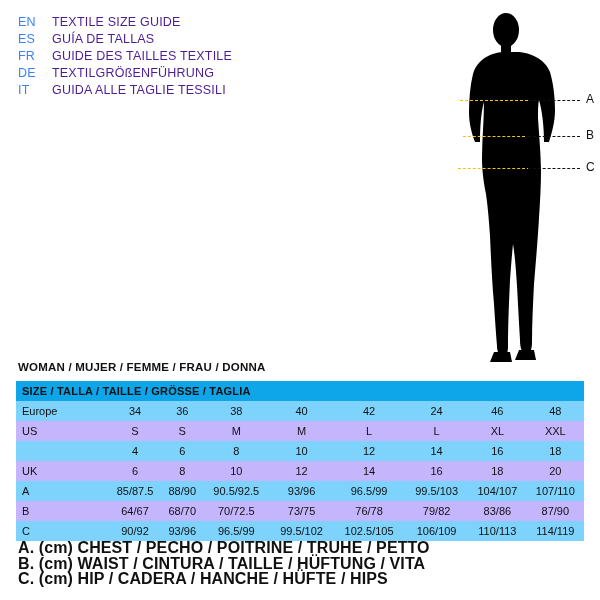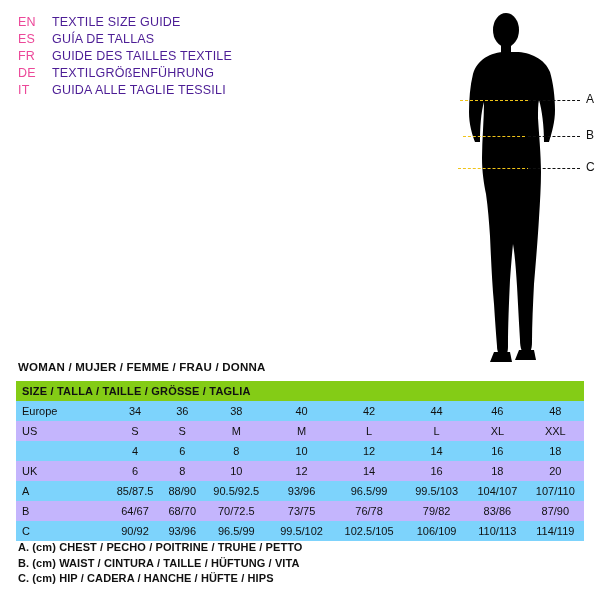--- a/index.html
+++ b/index.html
@@ -31,21 +31,21 @@
     display: flex;
     align-items: baseline;
     height: 17px;
     line-height: 17px;
     font-size: 12.5px;
     letter-spacing: .2px;
   }
   .lang-code {
     width: 34px;
     flex: 0 0 34px;
-    color: #ec4899;
+    color: #3b82f6;
   }
   .lang-text {
     color: #4c1d95;
     white-space: nowrap;
   }
 
   
   .figure-wrap {
     position: absolute;
     left: 420px;
@@ -102,42 +102,42 @@
     color: #111;
     text-align: center;
     white-space: nowrap;
   }
   table.size-table td.rowlabel {
     text-align: left;
     padding-left: 6px;
     width: 86px;
   }
   tr.hdr td {
-    background: #84cc16;
+    background: #0ea5e9;
     font-weight: bold;
     text-align: left;
     padding-left: 6px;
     letter-spacing: .2px;
   }
   tr.shade td {
     background: #c4b5fd;
   }
   tr.plain td {
     background: #7dd3fc;
   }
 
   
   .notes {
     position: absolute;
     left: 18px;
     top: 540px;
     width: 560px;
   }
   .note-row {
-    font-size: 11px;
+    font-size: 16px;
     font-weight: bold;
     line-height: 15.5px;
     color: #111;
     letter-spacing: .1px;
   }
 </style>
 </head>
 <body>
 
 <div class="page">
@@ -229,21 +229,21 @@
         <td colspan="9">SIZE / TALLA / TAILLE / GRÖSSE / TAGLIA</td>
       </tr>
 
       <tr class="plain">
         <td class="rowlabel">Europe</td>
         <td>34</td>
         <td>36</td>
         <td>38</td>
         <td>40</td>
         <td>42</td>
-        <td>44</td>
+        <td>24</td>
         <td>46</td>
         <td>48</td>
       </tr>
 
       <tr class="shade">
         <td class="rowlabel">US</td>
         <td>S</td>
         <td>S</td>
         <td>M</td>
         <td>M</td>

